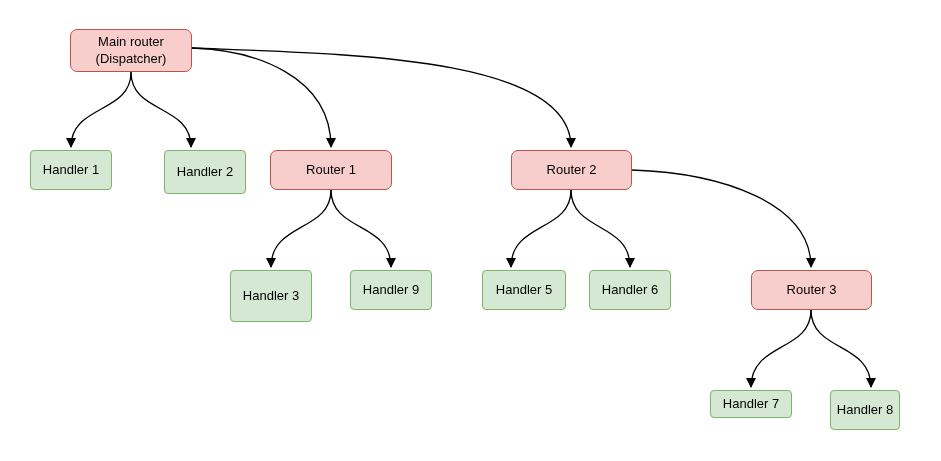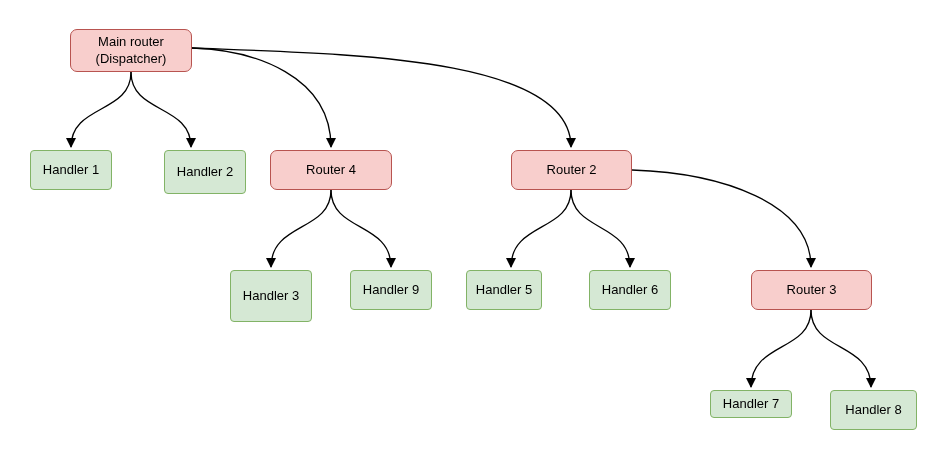--- a/index.html
+++ b/index.html
@@ -87,48 +87,48 @@
 
   <div class="node handler" style="left:30px;top:150px;width:82px;height:40px">
     <span class="lbl">Handler 1</span>
   </div>
 
   <div class="node handler" style="left:164px;top:150px;width:82px;height:44px">
     <span class="lbl">Handler 2</span>
   </div>
 
   <div class="node router" style="left:270px;top:150px;width:122px;height:40px">
-    <span class="lbl">Router 4</span>
+    <span class="lbl">Router 1</span>
   </div>
 
   <div class="node router" style="left:511px;top:150px;width:121px;height:40px">
     <span class="lbl">Router 2</span>
   </div>
 
   <div class="node handler" style="left:230px;top:270px;width:82px;height:52px">
     <span class="lbl">Handler 3</span>
   </div>
 
   <div class="node handler" style="left:350px;top:270px;width:82px;height:40px">
     <span class="lbl">Handler 9</span>
   </div>
 
-  <div class="node handler" style="left:466px;top:270px;width:76px;height:40px">
+  <div class="node handler" style="left:482px;top:270px;width:84px;height:40px">
     <span class="lbl">Handler 5</span>
   </div>
 
   <div class="node handler" style="left:589px;top:270px;width:82px;height:40px">
     <span class="lbl">Handler 6</span>
   </div>
 
   <div class="node router" style="left:751px;top:270px;width:121px;height:40px">
     <span class="lbl">Router 3</span>
   </div>
 
   <div class="node handler" style="left:710px;top:390px;width:82px;height:28px">
     <span class="lbl">Handler 7</span>
   </div>
 
-  <div class="node handler" style="left:830px;top:390px;width:87px;height:40px">
+  <div class="node handler" style="left:830px;top:390px;width:70px;height:40px">
     <span class="lbl">Handler 8</span>
   </div>
 
 </div>
 
 </body></html>

